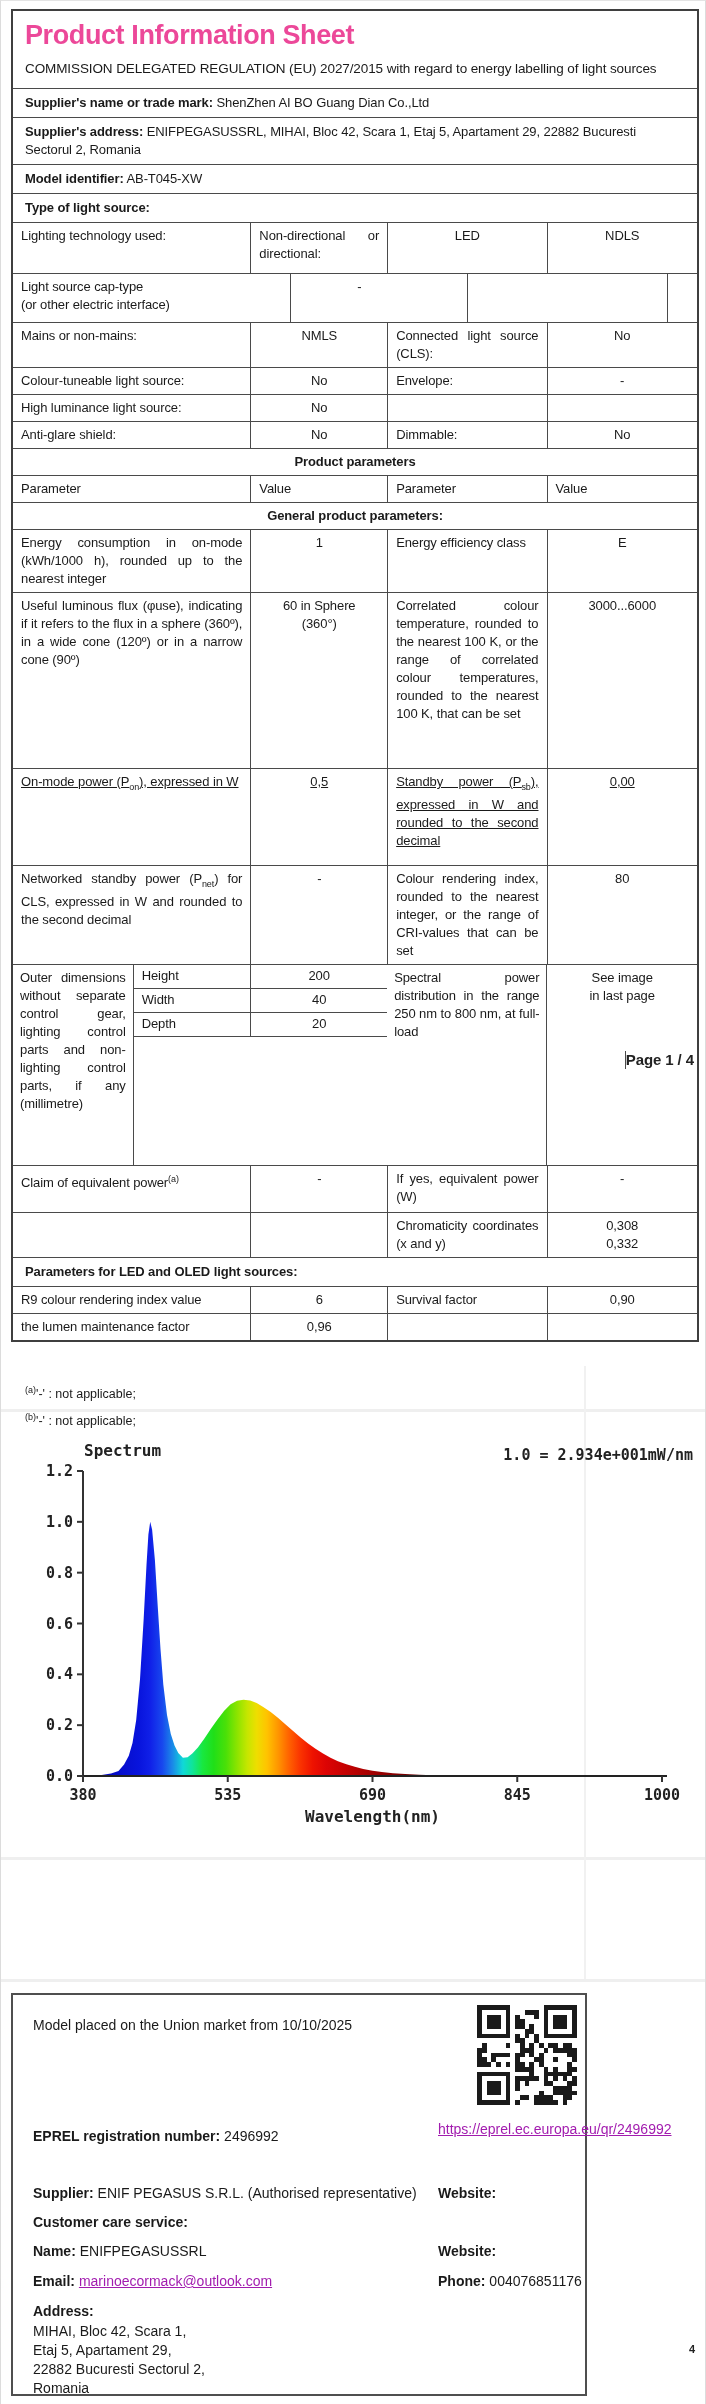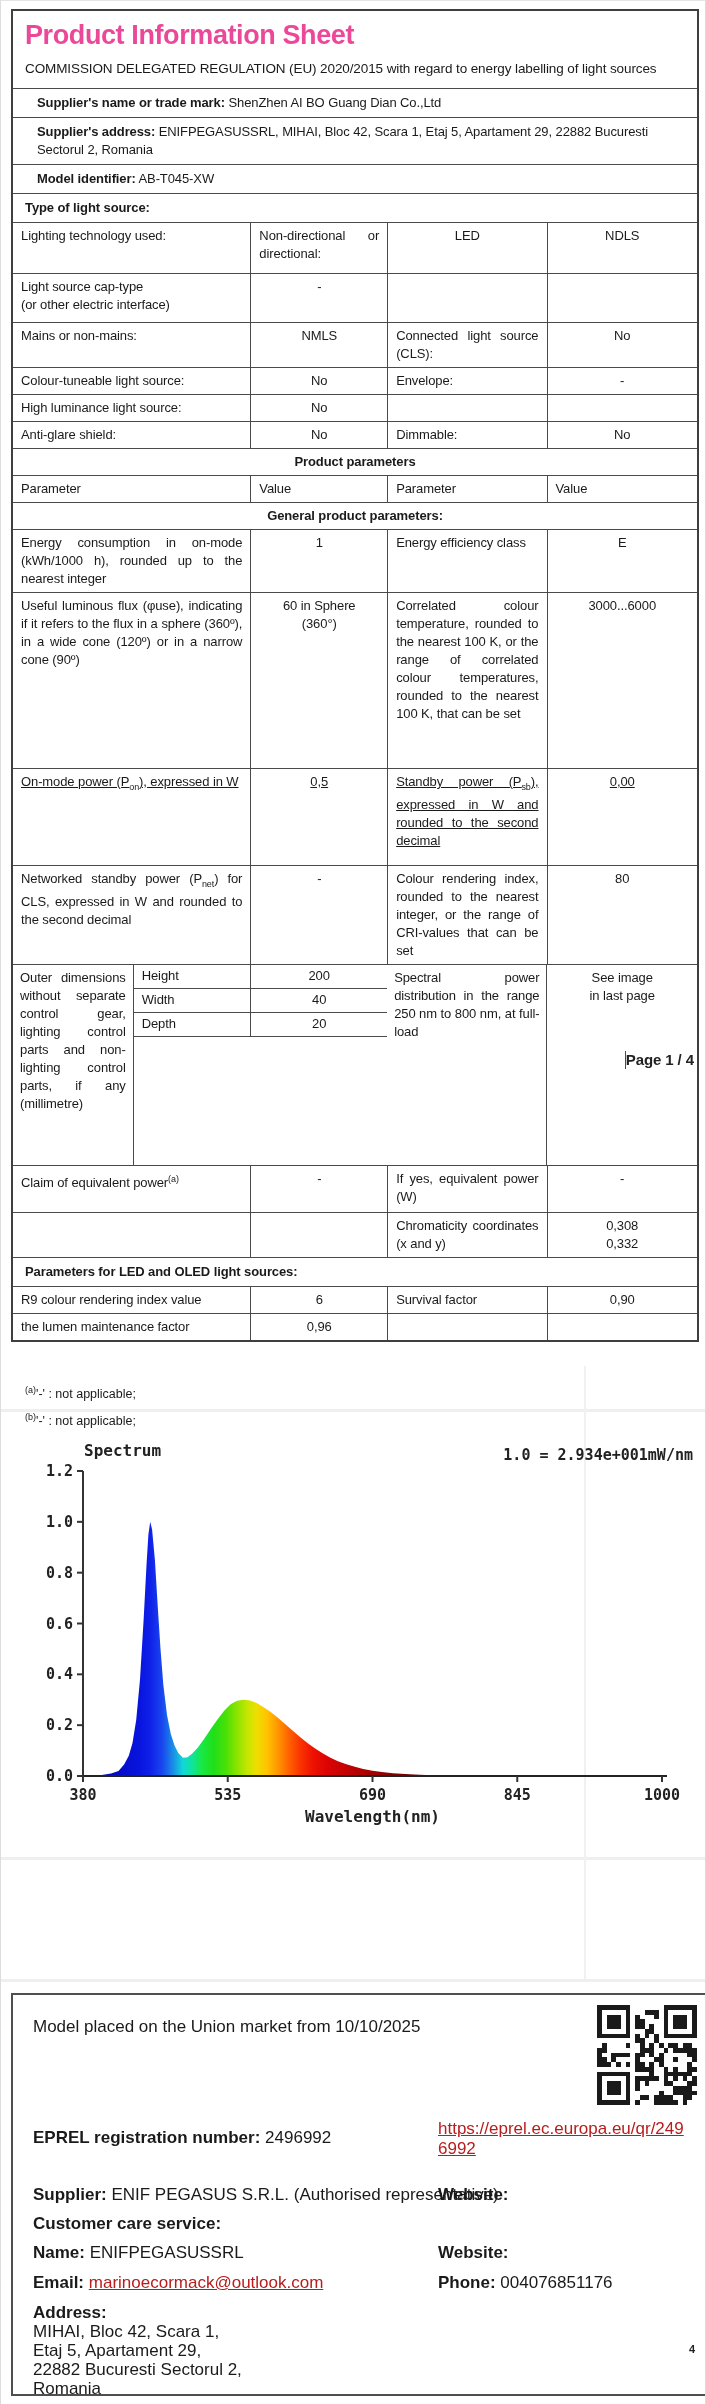--- a/index.html
+++ b/index.html
@@ -8,73 +8,73 @@
         border-left:1px solid #dcdcdc;border-right:1px solid #dcdcdc;border-top:1px solid #e4e4e4;
         box-sizing:border-box;overflow:hidden;}
   
   #sheet{position:absolute;left:10px;top:8px;width:688px;box-sizing:border-box;
          border:2px solid #3f3f3f;font-size:13px;line-height:18px;letter-spacing:-0.1px;}
   .trow{border-top:1px solid #4a4a4a;}
   .trow:first-child{border-top:none;}
   .titlecell{padding:8px 12px 10px 12px;}
   .doc-title{font-size:27px;line-height:32px;font-weight:bold;color:#ec4899;letter-spacing:-0.4px;margin-bottom:8px;}
   .reg{font-size:13.5px;line-height:19px;}
-  .kvrow{padding:5px 24px;}
+  .kvrow{padding:5px 12px;}
   .b{font-weight:bold;}
   .secrow{padding:5px 12px;font-weight:bold;}
   .hdrc{padding:4px 12px;font-weight:bold;text-align:center;}
   .r4{display:grid;grid-template-columns:34.7% 20% 23.3% 22%;}
   .r4 > .c{padding:4px 8px;box-sizing:border-box;}
   .r4 > .c + .c{border-left:1px solid #4a4a4a;}
   .just{text-align:justify;}
   .val{text-align:center;}
   .pre{white-space:pre-line;}
   sub{font-size:9px;}
   sup{font-size:9px;}
   
-  .rh-light{min-height:50px;} .rh-cap{min-height:48px;} .rh-mains{min-height:44px;}
+  .rh-light{min-height:50px;} .rh-cap{min-height:48px;gap:40px;} .rh-mains{min-height:44px;}
   .rh-s{min-height:26px;} .rh-energy{min-height:62px;} .rh-flux{min-height:175px;}
   .rh-onmode{min-height:96px;text-decoration:underline;} .rh-net{min-height:96px;} .rh-claim{min-height:46px;}
   .rh-chroma{min-height:40px;}
   
   .rdims{display:grid;grid-template-columns:17.5% 37.2% 23.3% 22%;min-height:200px;position:relative;}
   .rdims > .c{padding:4px 7px;box-sizing:border-box;}
   .rdims > .c + *{border-left:1px solid #4a4a4a;}
   .dimwrap{box-sizing:border-box;}
   .dimrow{display:grid;grid-template-columns:46% 54%;border-bottom:1px solid #4a4a4a;min-height:23px;}
   .dimk{padding:2px 8px;}
   .dimv{padding:2px 16px;text-align:center;border-left:1px solid #4a4a4a;}
   .pagemark1{position:absolute;right:3px;top:86px;font-size:15px;font-weight:bold;color:#222;}
   
   #footnotes{position:absolute;left:24px;top:1330px;font-size:12.5px;line-height:23px;margin-top:48px;}
   
   .psep{position:absolute;left:0;width:706px;height:3px;background:#efefef;}
   .vsep{position:absolute;background:#f1f1f1;width:2px;}
   
   #chart{position:absolute;left:10px;top:1435px;width:690px;height:400px;}
   
-  #bottombox{position:absolute;left:10px;top:1992px;width:696px;height:403px;box-sizing:border-box;
-             border:2px solid #4f4f4f;font-size:17px;background:#fff;}
+  #bottombox{position:absolute;left:10px;top:1992px;width:576px;height:403px;box-sizing:border-box;
+             border:2px solid #4f4f4f;font-size:14px;background:#fff;}
   .bb{position:absolute;white-space:nowrap;}
-  .link{color:#b91c1c;}
+  .link{color:#a21caf;}
   .wraplink{white-space:normal;width:255px;word-break:break-all;line-height:20px;}
   .addr{line-height:19px;white-space:pre-line;}
   #qrbox{position:absolute;right:8px;top:10px;width:100px;height:100px;}
   #page4frag{position:absolute;left:688px;top:2342px;font-size:11px;font-weight:bold;color:#222;}
 </style>
 </head>
 <body>
 
 <div id="page">
 
   <div id="sheet">
 
     <div class="trow titlecell">
       <div class="doc-title">Product Information Sheet</div>
-      <div class="reg">COMMISSION DELEGATED REGULATION (EU) 2020/2015 with regard to energy labelling of light sources</div>
+      <div class="reg">COMMISSION DELEGATED REGULATION (EU) 2027/2015 with regard to energy labelling of light sources</div>
     </div>
 
     <div class="trow kvrow">
       <span class="b">Supplier's name or trade mark:</span>
       <span>ShenZhen AI BO Guang Dian Co.,Ltd</span>
     </div>
 
     <div class="trow kvrow">
       <span class="b">Supplier's address:</span>
       <span>ENIFPEGASUSSRL, MIHAI, Bloc 42, Scara 1, Etaj 5, Apartament 29, 22882 Bucuresti Sectorul 2, Romania</span>

